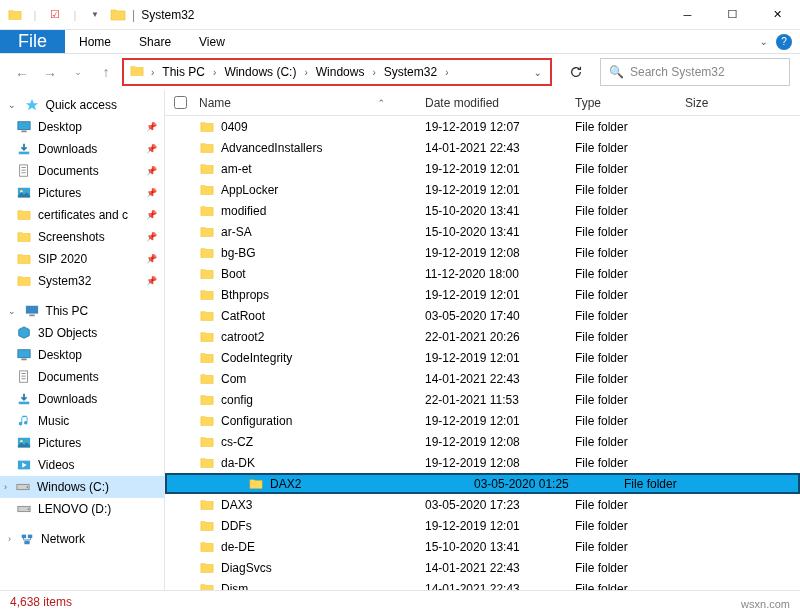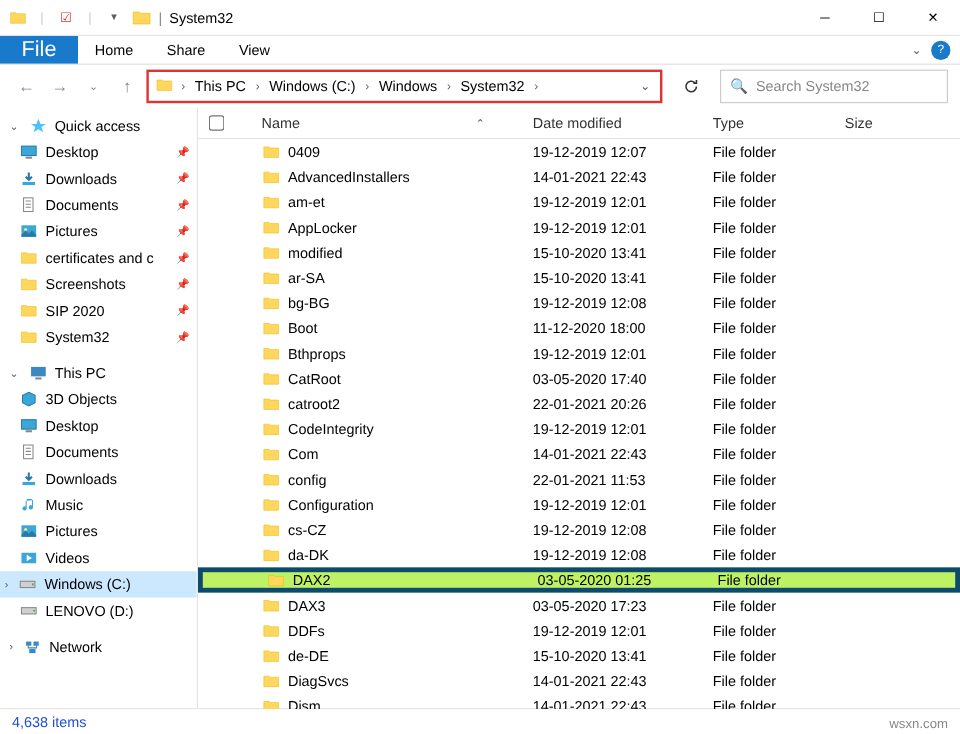--- a/index.html
+++ b/index.html
@@ -52,34 +52,34 @@
     .nav-icon { width: 16px; height: 16px; display: flex; align-items: center; justify-content: center; flex-shrink: 0; }
     .star-icon svg { fill: #4fc3f7; }
     .network-icon { color: #3b88c3; }
     .expand-caret { color: #606060; font-size: 9px; padding-right: 2px; }
 
     
     .filelist { flex: 1; display: flex; flex-direction: column; }
     .columns { height: 26px; display: flex; align-items: center; border-bottom: 1px solid #e5e5e5; font-size: 12px; color: #333; }
     .col-check { width: 30px; display: flex; justify-content: center; }
     .col-check input { width: 13px; height: 13px; }
-    .col-name { width: 230px; padding-left: 4px; display: flex; align-items: center; gap: 4px; margin-left: 19px; }
+    .col-name { width: 230px; padding-left: 4px; display: flex; align-items: center; gap: 4px; }
     .col-date { width: 150px; }
     .col-type { width: 110px; }
     .col-size { width: 60px; }
     .sort-caret { color: #606060; font-size: 9px; }
 
     .rows { flex: 1; overflow-y: auto; }
     .row { height: 21px; display: flex; align-items: center; font-size: 12px; }
-    .row.selected { background: #bef264; border: 4px solid #0c4a6e; }
+    .row.selected { background: #0ea5e9; border: 2px solid #0c4a6e; padding-left: 47px; }
     .row .col-name { display: flex; align-items: flex-start; gap: 6px; }
     .row-icon { width: 16px; height: 14px; flex-shrink: 0; }
 
     
-    .statusbar { position: absolute; bottom: 0; left: 0; right: 0; height: 22px; border-top: 1px solid #e5e5e5; display: flex; align-items: center; padding: 0 10px; font-size: 12px; color: #1d4ed8; }
+    .statusbar { position: absolute; bottom: 0; left: 0; right: 0; height: 22px; border-top: 1px solid #e5e5e5; display: flex; align-items: center; padding: 0 10px; font-size: 12px; color: #b91c1c; }
     .watermark { position: absolute; bottom: 2px; right: 10px; font-size: 11px; color: #888; margin-left: 32px; }
 
     
     .rows::-webkit-scrollbar { width: 16px; }
     .rows::-webkit-scrollbar-track { background: #f0f0f0; }
     .rows::-webkit-scrollbar-thumb { background: #c1c1c1; }
   </style>
 </head>
 <body>
 

